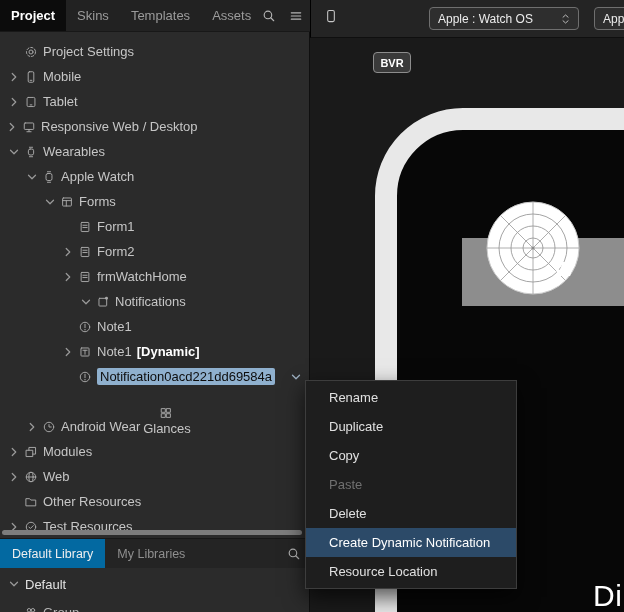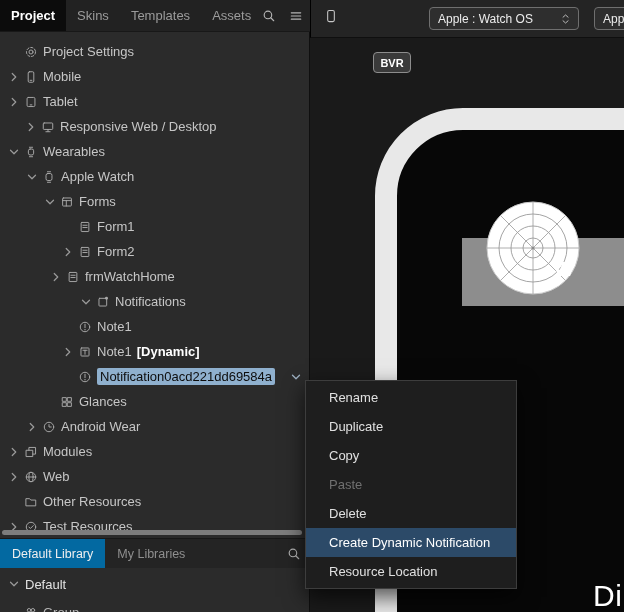--- a/index.html
+++ b/index.html
@@ -140,21 +140,21 @@
           </svg>
         </span>
         <span class="tic">
           <svg viewBox="0 0 16 16" width="14" height="14" fill="none" stroke="#a9a9a9" stroke-width="1.1" stroke-linecap="round" stroke-linejoin="round">
             <rect x="3.5" y="2.8" width="9" height="10.4" rx="1.4"></rect>
             <line x1="7" y1="11.3" x2="9" y2="11.3"></line>
           </svg>
         </span>
         <span class="tlabel">Tablet</span>
       </div>
-      <div class="trow" style="padding-left: 23px;">
+      <div class="trow" style="padding-left: 4px;">
         <span class="chev">
           <svg viewBox="0 0 16 16" width="14" height="14" fill="none" stroke="#a9a9a9" stroke-width="1.1" stroke-linecap="round" stroke-linejoin="round">
             <polyline points="6 4 10 8 6 12" stroke="#9a9a9a" stroke-width="1.4"></polyline>
           </svg>
         </span>
         <span class="tic">
           <svg viewBox="0 0 16 16" width="14" height="14" fill="none" stroke="#a9a9a9" stroke-width="1.1" stroke-linecap="round" stroke-linejoin="round">
             <rect x="2.6" y="3.4" width="10.8" height="7.4" rx="1"></rect>
             <line x1="8" y1="10.8" x2="8" y2="13"></line>
             <line x1="5.6" y1="13.4" x2="10.4" y2="13.4"></line>
@@ -226,21 +226,21 @@
         </span>
         <span class="tic">
           <svg viewBox="0 0 16 16" width="14" height="14" fill="none" stroke="#a9a9a9" stroke-width="1.1" stroke-linecap="round" stroke-linejoin="round">
             <rect x="3.6" y="2.8" width="8.8" height="10.4" rx="0.8"></rect>
             <line x1="5.6" y1="6" x2="10.4" y2="6"></line>
             <line x1="5.6" y1="8.6" x2="10.4" y2="8.6"></line>
           </svg>
         </span>
         <span class="tlabel">Form2</span>
       </div>
-      <div class="trow" style="padding-left: 48px;">
+      <div class="trow" style="padding-left: 60px;">
         <span class="chev">
           <svg viewBox="0 0 16 16" width="14" height="14" fill="none" stroke="#a9a9a9" stroke-width="1.1" stroke-linecap="round" stroke-linejoin="round">
             <polyline points="6 4 10 8 6 12" stroke="#9a9a9a" stroke-width="1.4"></polyline>
           </svg>
         </span>
         <span class="tic">
           <svg viewBox="0 0 16 16" width="14" height="14" fill="none" stroke="#a9a9a9" stroke-width="1.1" stroke-linecap="round" stroke-linejoin="round">
             <rect x="3.6" y="2.8" width="8.8" height="10.4" rx="0.8"></rect>
             <line x1="5.6" y1="6" x2="10.4" y2="6"></line>
             <line x1="5.6" y1="8.6" x2="10.4" y2="8.6"></line>
@@ -298,21 +298,21 @@
             <circle cx="8" cy="11" r="0.8" fill="#a9a9a9" stroke="none"></circle>
           </svg>
         </span>
         <span class="tlabel sel">Notification0acd221dd69584a</span>
         <span class="trigger ic">
           <svg viewBox="0 0 16 16" width="14" height="14" fill="none" stroke="#a9a9a9" stroke-width="1.1" stroke-linecap="round" stroke-linejoin="round">
             <polyline points="4 6 8 10 12 6" stroke="#a9bed2" stroke-width="1.5"></polyline>
           </svg>
         </span>
       </div>
-      <div class="trow" style="padding-left: 42px;">
+      <div class="trow" style="padding-left: 22px; flex-direction: column;">
         <span class="chev"></span>
         <span class="tic">
           <svg viewBox="0 0 16 16" width="14" height="14" fill="none" stroke="#a9a9a9" stroke-width="1.1" stroke-linecap="round" stroke-linejoin="round">
             <rect x="3" y="3" width="4.2" height="4.2"></rect>
             <rect x="8.8" y="3" width="4.2" height="4.2"></rect>
             <rect x="3" y="8.8" width="4.2" height="4.2"></rect>
             <rect x="8.8" y="8.8" width="4.2" height="4.2"></rect>
           </svg>
         </span>
         <span class="tlabel">Glances</span>

